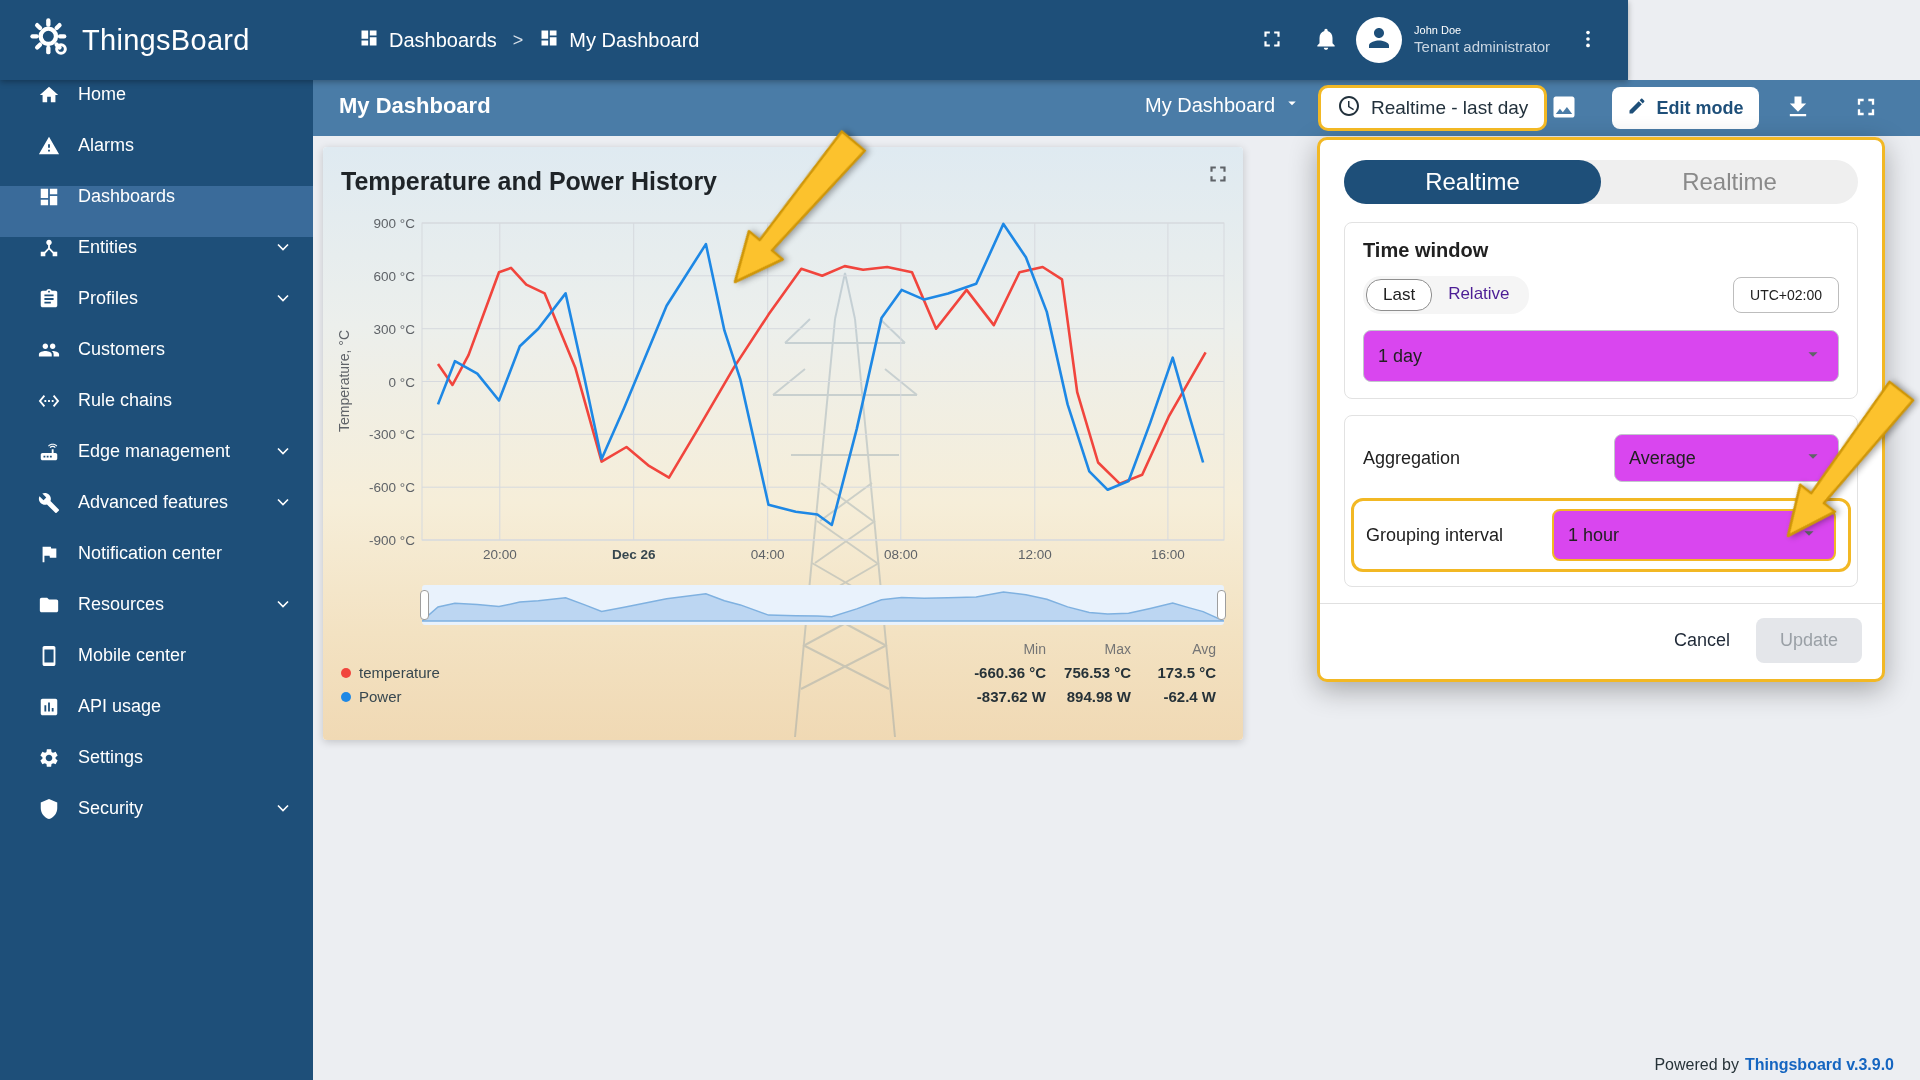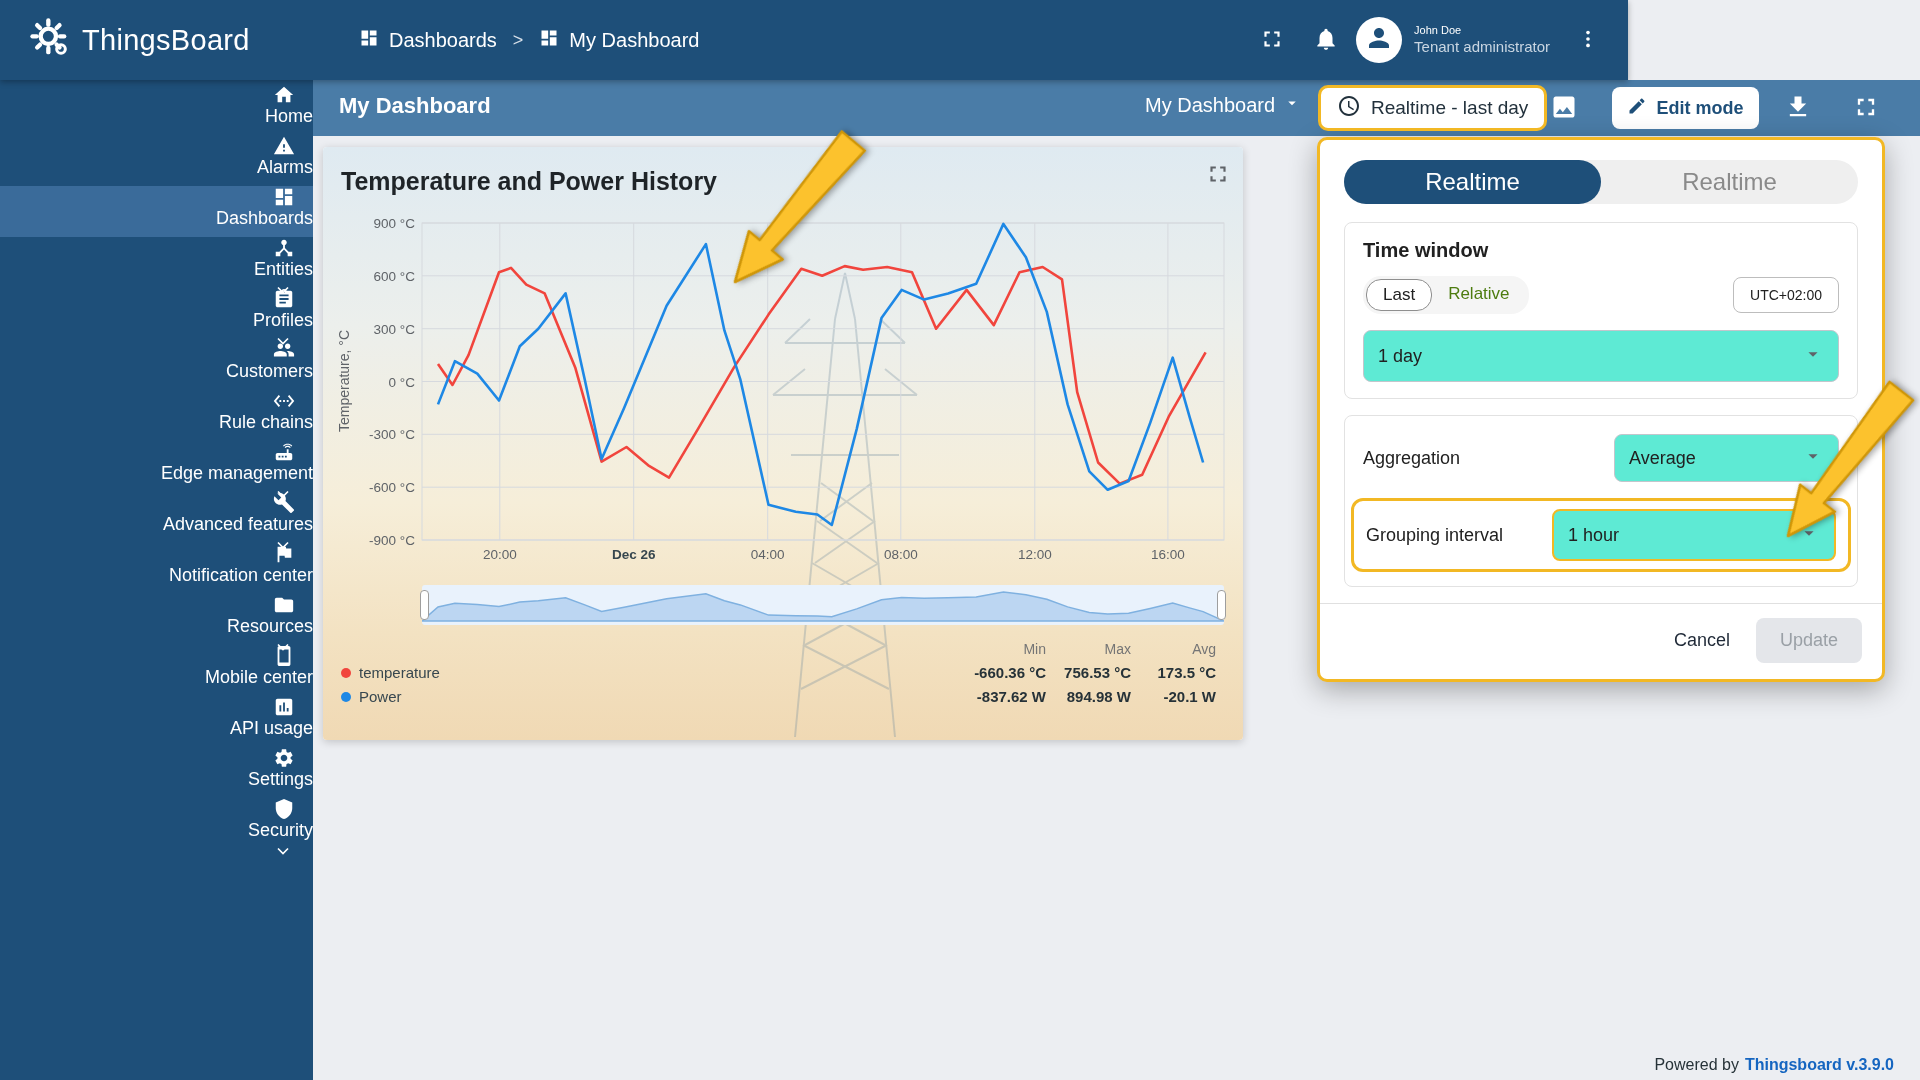--- a/index.html
+++ b/index.html
@@ -15,21 +15,21 @@
   .crumb-sep{font-size:18px;color:#d8e1ea;}
   .topbar-right{margin-left:auto;display:flex;align-items:center;gap:6px;padding-right:16px;}
   .icon-btn{background:none;border:none;cursor:pointer;display:flex;align-items:center;justify-content:center;width:48px;height:48px;border-radius:50%;}
   .avatar{width:46px;height:46px;border-radius:50%;background:#fff;display:flex;align-items:center;justify-content:center;cursor:pointer;}
   .user-meta{color:#fff;margin:0 8px 0 6px;line-height:1.25;}
   .user-name{font-size:11px;}
   .user-role{font-size:15px;color:#c9d6e2;}
 
   
   .sidebar{position:absolute;top:80px;left:0;bottom:0;width:313px;background:#1e4f79;z-index:20;padding-top:4px;}
-  .side-item{display:flex;align-items:flex-end;height:51px;padding-left:38px;color:#fff;font-size:18px;font-weight:500;cursor:pointer;flex-direction:column;}
+  .side-item{display:flex;align-items:flex-start;height:51px;padding-left:38px;color:#fff;font-size:18px;font-weight:500;cursor:pointer;}
   .side-item.selected{background:#3a6b9a;}
   .sicon{width:22px;height:22px;margin-right:18px;display:flex;align-items:center;justify-content:center;flex:0 0 22px;}
   .chev{margin-left:auto;margin-right:20px;display:flex;}
 
   
   .toolbar{position:absolute;left:313px;top:80px;right:0;height:56px;background:#4a7ca7;z-index:25;}
   .page-title{position:absolute;left:339px;top:93px;font-size:22px;font-weight:700;color:#fff;z-index:26;}
   .dash-select{position:absolute;left:1145px;top:94px;display:flex;align-items:center;gap:8px;color:#fff;font-size:20px;font-weight:500;background:none;border:none;cursor:pointer;z-index:26;font-family:inherit;}
   .realtime-btn{position:absolute;left:1318px;top:85px;height:46px;background:#fff;border:3px solid #f2b824;border-radius:10px;display:flex;align-items:center;gap:10px;padding:0 16px;font-size:19px;font-weight:500;color:#22313c;cursor:pointer;z-index:46;font-family:inherit;}
   .tb-icon-abs{position:absolute;z-index:26;background:none;border:none;cursor:pointer;display:flex;}
@@ -57,24 +57,24 @@
 
   
   .popup{position:absolute;left:1317px;top:137px;width:568px;background:#fff;border:3px solid #f2b824;border-radius:10px;box-shadow:0 8px 28px rgba(0,0,0,.3);z-index:45;padding:20px 24px 0;}
   .tab-track{display:flex;height:44px;border-radius:22px;background:#efefef;}
   .tab{flex:1;display:flex;align-items:center;justify-content:center;font-size:24px;color:#8a8a8a;cursor:pointer;background:none;border:none;border-radius:22px;font-family:inherit;}
   .tab.selected{background:#1e4f79;color:#fff;font-weight:500;}
   .group{border:1px solid #e2e2e2;border-radius:8px;margin-top:18px;padding:16px 18px;}
   .tw-heading{font-size:20px;font-weight:700;color:#212121;margin-bottom:14px;}
   .tw-row{display:flex;align-items:center;justify-content:space-between;}
   .seg{display:flex;align-items:flex-start;background:#f5f5f5;border-radius:18px;padding:3px;}
-  .seg-opt{padding:5px 16px;font-size:17px;color:#4d7c0f;border-radius:15px;background:none;border:none;cursor:pointer;font-family:inherit;}
+  .seg-opt{padding:5px 16px;font-size:17px;color:#4c1d95;border-radius:15px;background:none;border:none;cursor:pointer;font-family:inherit;}
   .seg-opt.sel{background:#fff;border:1.5px solid #8f8f8f;color:#212121;}
   .tz-btn{border:1px solid #bdbdbd;border-radius:8px;background:#fff;padding:9px 16px;font-size:14px;color:#212121;cursor:pointer;font-family:inherit;}
-  .select{border:1px solid #c2c6cc;border-radius:8px;height:52px;display:flex;align-items:center;justify-content:space-between;padding:0 14px;font-size:18px;color:#212121;cursor:pointer;background:#5eead4;}
+  .select{border:1px solid #c2c6cc;border-radius:8px;height:52px;display:flex;align-items:center;justify-content:space-between;padding:0 14px;font-size:18px;color:#212121;cursor:pointer;background:#d946ef;}
   .w-select{margin-top:16px;}
   .group2{border:1px solid #e2e2e2;border-radius:8px;margin-top:16px;padding:6px 18px 10px;}
   .row{display:flex;align-items:center;justify-content:space-between;padding:12px 0;}
   .row-label{font-size:18px;color:#212121;}
   .agg-select{width:225px;height:48px;}
   .grouping-wrap{border:3px solid #f2b824;border-radius:12px;margin:4px -12px 4px;padding:8px 12px;display:flex;align-items:center;justify-content:space-between;}
   .grouping-select{width:284px;height:52px;border:2px solid #f2b824;}
   .popup-footer{margin:16px -24px 0;border-top:1px solid #e0e0e0;padding:14px 20px 16px;display:flex;justify-content:flex-end;align-items:center;gap:10px;}
   .cancel-btn{background:none;border:none;font-size:18px;font-weight:500;color:#1f2937;padding:10px 16px;cursor:pointer;font-family:inherit;}
   .update-btn{background:#e4e6ea;border:none;border-radius:8px;font-size:18px;font-weight:500;color:#9aa0a6;padding:12px 24px;font-family:inherit;}
@@ -450,21 +450,21 @@
       <span class="lv">-660.36 °C</span>
       <span class="lv">756.53 °C</span>
       <span class="lv">173.5 °C</span>
 
       <span class="litem">
         <span class="dot" style="background: rgb(30, 136, 229);"></span>
         <span>Power</span>
       </span>
       <span class="lv">-837.62 W</span>
       <span class="lv">894.98 W</span>
-      <span class="lv">-20.1 W</span>
+      <span class="lv">-62.4 W</span>
     </div>
   </div>
 </div>
 
 <div class="popup">
   <div class="tab-track">
     <button class="tab selected">Realtime</button>
     <button class="tab">Realtime</button>
   </div>
 

